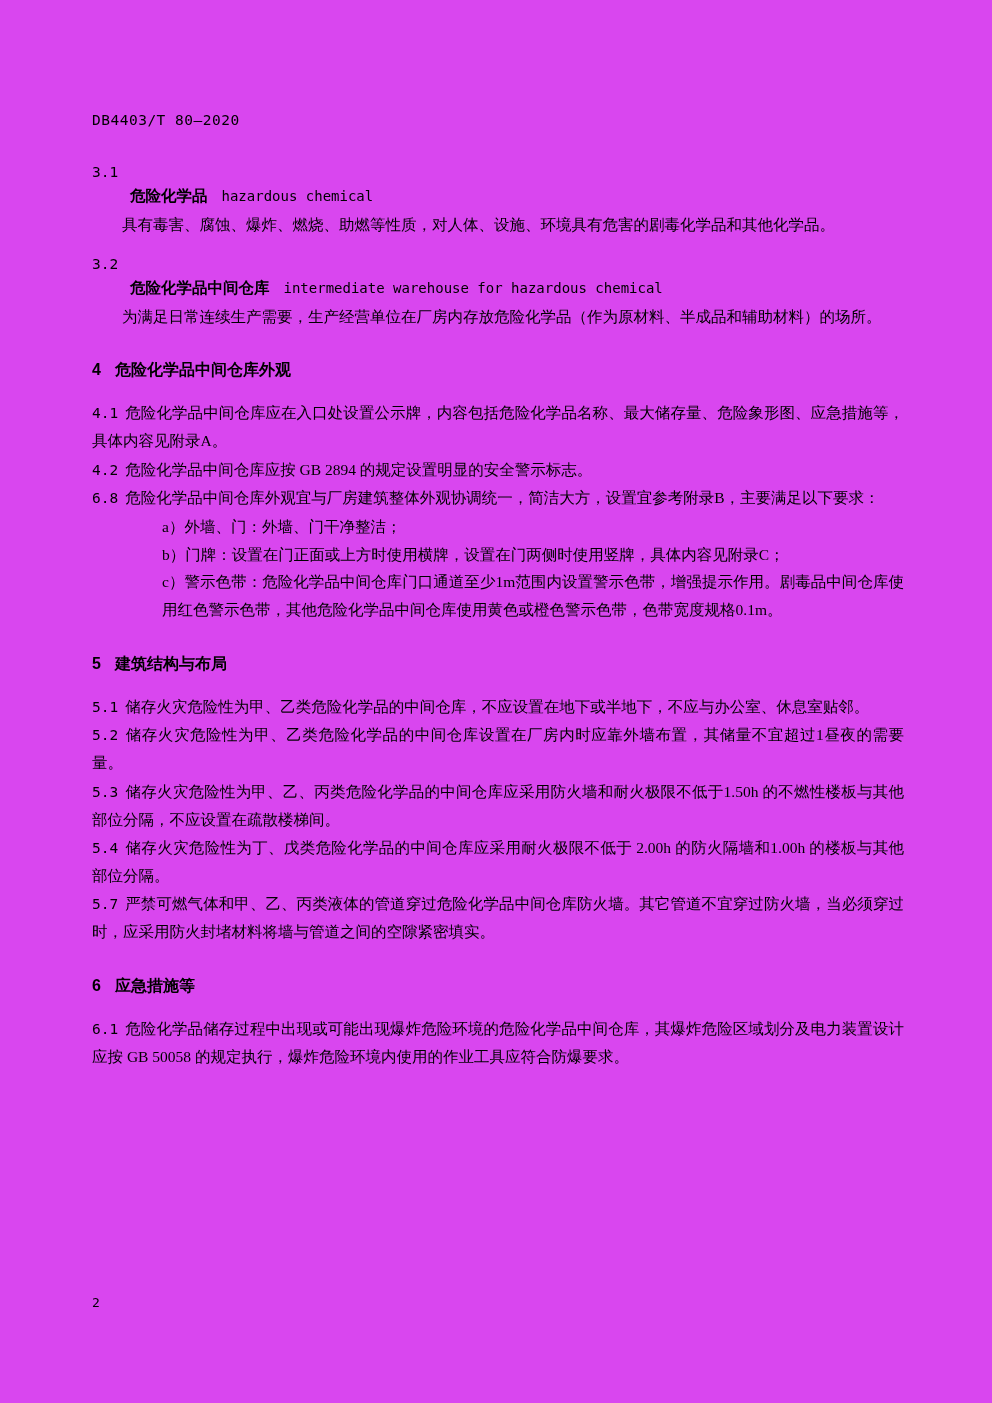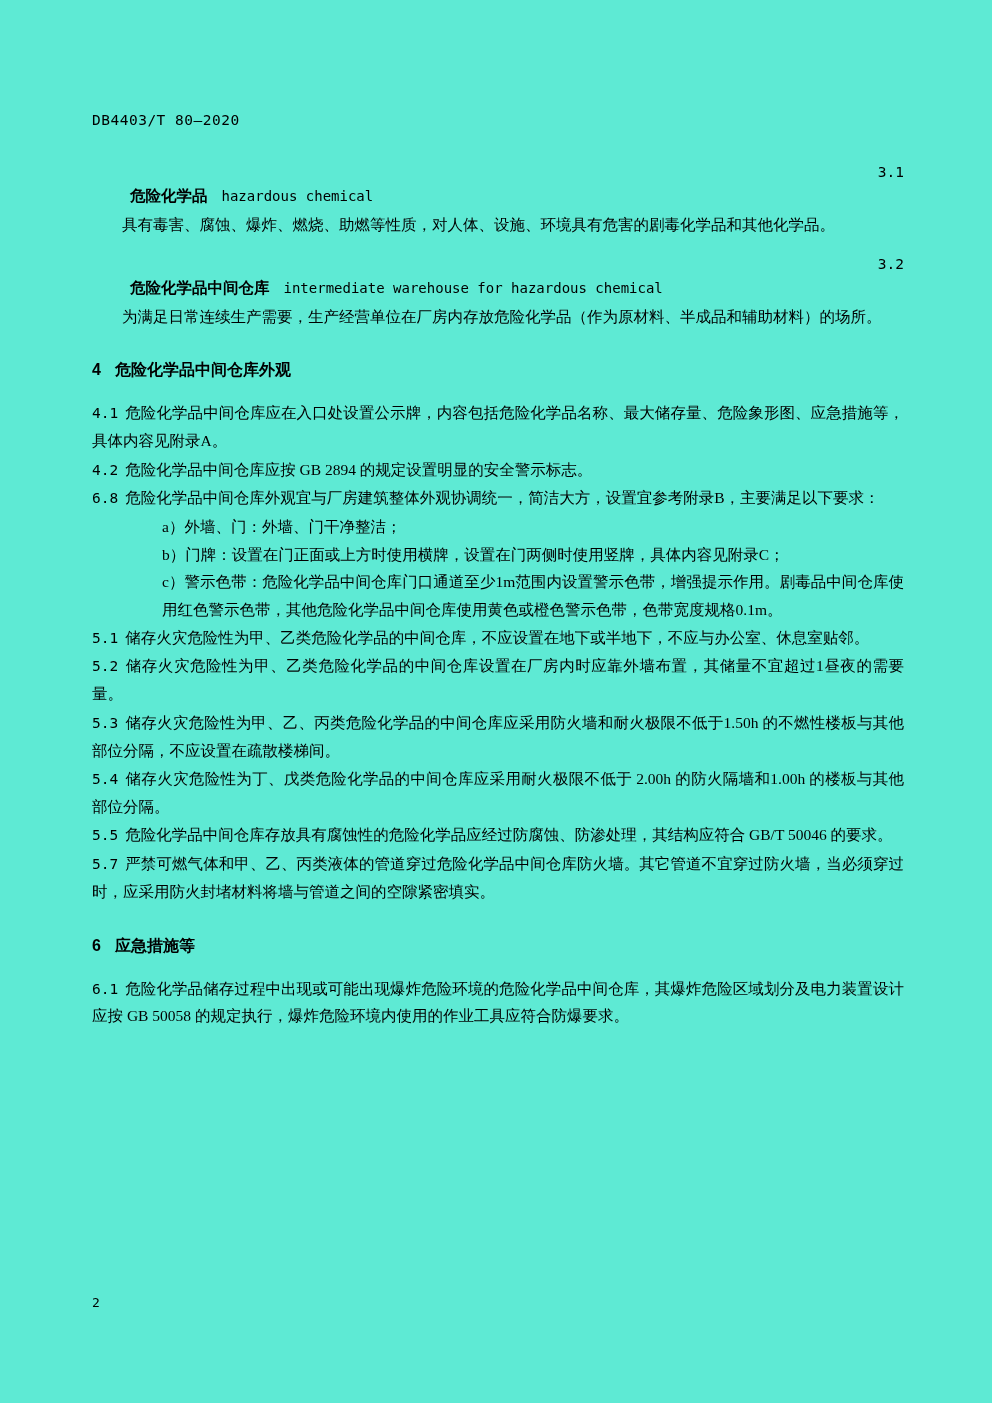--- a/index.html
+++ b/index.html
@@ -4,21 +4,21 @@
 <style>
   html, body {
     margin: 0;
     padding: 0;
     background: #ffffff;
   }
   .page {
     width: 992px;
     height: 1403px;
     position: relative;
-    background: #5eead4;
+    background: #d946ef;
     font-family: "Liberation Serif", "DejaVu Serif", serif;
     color: #000000;
     box-sizing: border-box;
     overflow: hidden;
   }
   .content {
     position: absolute;
     left: 92px;
     top: 112px;
     width: 812px;
@@ -27,21 +27,20 @@
     font-family: "DejaVu Sans Mono", monospace;
     font-size: 14.5px;
     letter-spacing: 0.5px;
     margin-bottom: 36px;
   }
   .clause-num {
     font-family: "DejaVu Sans Mono", monospace;
     font-size: 14.5px;
     margin-top: 18px;
     margin-bottom: 6px;
-    text-align: right;
   }
   .term-line {
     margin-left: 38px;
     margin-bottom: 4px;
     font-size: 15.5px;
     font-weight: bold;
   }
   .term-cn {
     font-family: "Liberation Sans", sans-serif;
     font-weight: bold;
@@ -131,35 +130,35 @@
     <p class="num-para">
       <span class="lead">4.2</span><span>危险化学品中间仓库应按 GB 2894 的规定设置明显的安全警示标志。</span>
     </p>
     <p class="num-para">
       <span class="lead">6.8</span><span>危险化学品中间仓库外观宜与厂房建筑整体外观协调统一，简洁大方，设置宜参考附录B，主要满足以下要求：</span>
     </p>
     <p class="sub-item">a）外墙、门：外墙、门干净整洁；</p>
     <p class="sub-item">b）门牌：设置在门正面或上方时使用横牌，设置在门两侧时使用竖牌，具体内容见附录C；</p>
     <p class="sub-item">c）警示色带：危险化学品中间仓库门口通道至少1m范围内设置警示色带，增强提示作用。剧毒品中间仓库使用红色警示色带，其他危险化学品中间仓库使用黄色或橙色警示色带，色带宽度规格0.1m。</p>
 
+    <div class="sec-head">
+      <span class="sec-no">5</span><span>建筑结构与布局</span>
+    </div>
 
     <p class="num-para">
       <span class="lead">5.1</span><span>储存火灾危险性为甲、乙类危险化学品的中间仓库，不应设置在地下或半地下，不应与办公室、休息室贴邻。</span>
     </p>
     <p class="num-para">
       <span class="lead">5.2</span><span>储存火灾危险性为甲、乙类危险化学品的中间仓库设置在厂房内时应靠外墙布置，其储量不宜超过1昼夜的需要量。</span>
     </p>
     <p class="num-para">
       <span class="lead">5.3</span><span>储存火灾危险性为甲、乙、丙类危险化学品的中间仓库应采用防火墙和耐火极限不低于1.50h 的不燃性楼板与其他部位分隔，不应设置在疏散楼梯间。</span>
     </p>
     <p class="num-para">
       <span class="lead">5.4</span><span>储存火灾危险性为丁、戊类危险化学品的中间仓库应采用耐火极限不低于 2.00h 的防火隔墙和1.00h 的楼板与其他部位分隔。</span>
-    </p>
-    <p class="num-para">
-      <span class="lead">5.5</span><span>危险化学品中间仓库存放具有腐蚀性的危险化学品应经过防腐蚀、防渗处理，其结构应符合 GB/T 50046 的要求。</span>
     </p>
     <p class="num-para">
       <span class="lead">5.7</span><span>严禁可燃气体和甲、乙、丙类液体的管道穿过危险化学品中间仓库防火墙。其它管道不宜穿过防火墙，当必须穿过时，应采用防火封堵材料将墙与管道之间的空隙紧密填实。</span>
     </p>
 
     <div class="sec-head">
       <span class="sec-no">6</span><span>应急措施等</span>
     </div>
 
     <p class="num-para">

